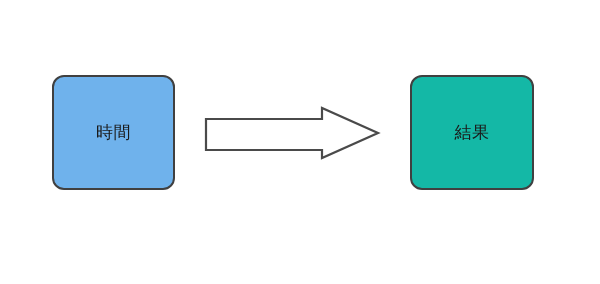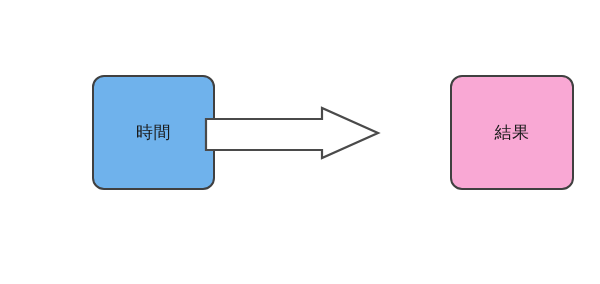--- a/index.html
+++ b/index.html
@@ -20,21 +20,20 @@
   }
   .node {
     position: absolute;
     box-sizing: border-box;
     display: flex;
     align-items: center;
     justify-content: center;
     border-style: solid;
     border-width: 2px;
     border-radius: 12px;
-    margin-left: 40px;
   }
   .node-label {
     font-size: 17px;
     line-height: 1.2;
     color: #1a1a1a;
     letter-spacing: 0.5px;
     white-space: nowrap;
     user-select: none;
   }
   #node-source {
@@ -43,21 +42,21 @@
     width: 123px;
     height: 115px;
     background: #6fb2ec;
     border-color: #404040;
   }
   #node-target {
     left: 410px;
     top: 75px;
     width: 124px;
     height: 115px;
-    background: #f9a8d4;
+    background: #14b8a6;
     border-color: #404040;
   }
   #arrow-connector {
     position: absolute;
     left: 198px;
     top: 98px;
     width: 190px;
     height: 70px;
   }
   #arrow-connector svg {

